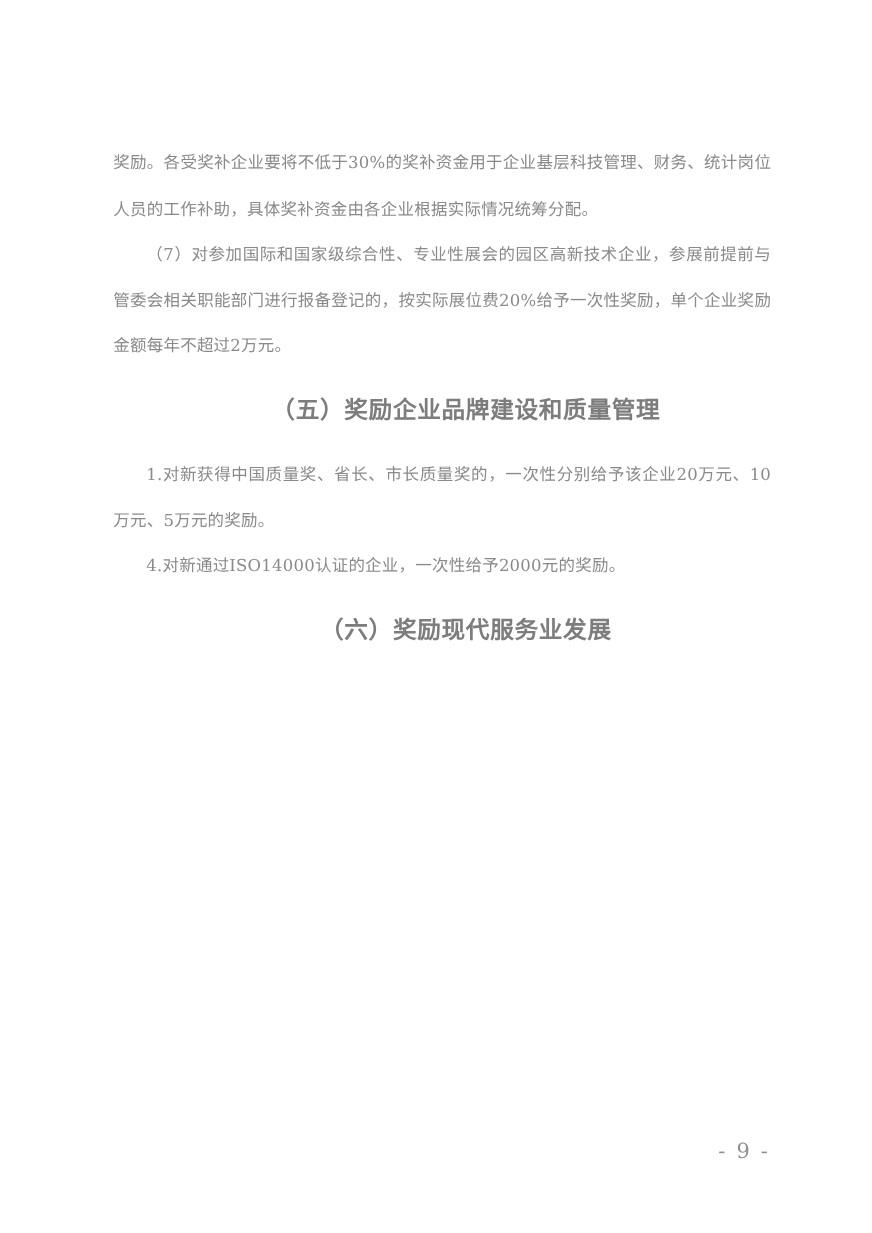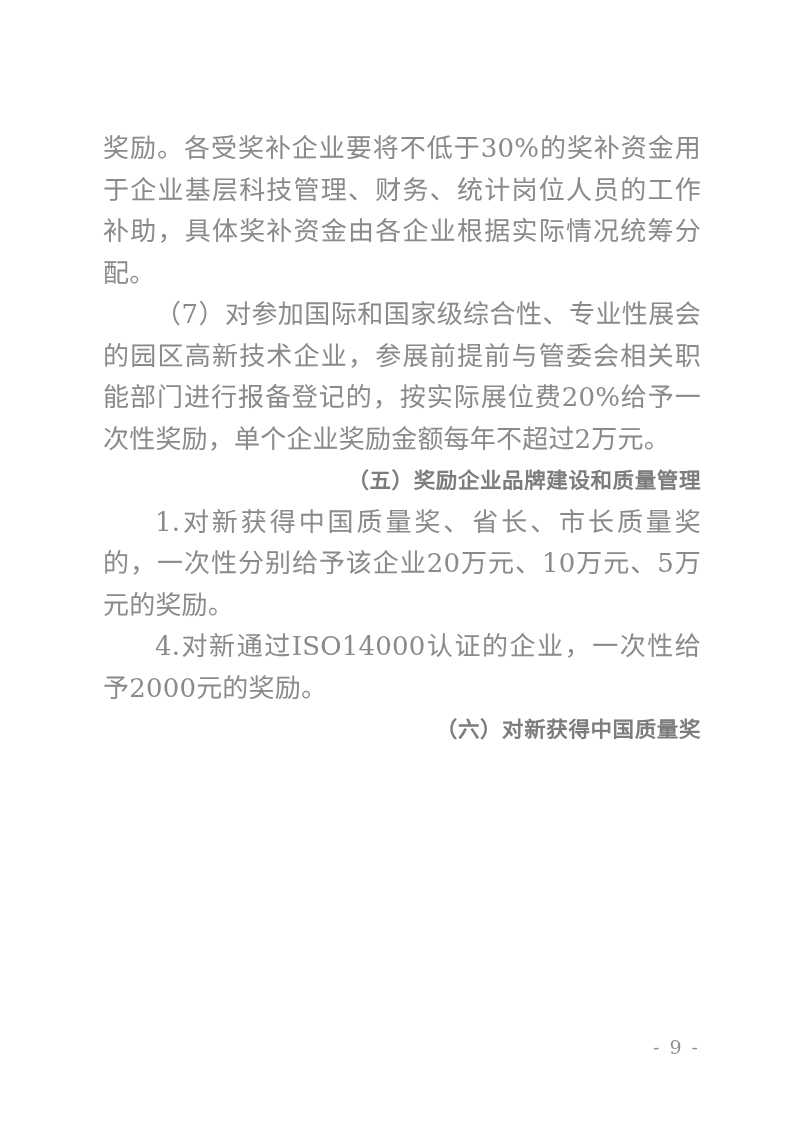--- a/index.html
+++ b/index.html
@@ -21,21 +21,21 @@
   .page-body {
     position: absolute;
     left: 103px;
     top: 128px;
     width: 598px;
   }
 
   
   .para {
     color: #8a8a8a;
-    font-size: 26px;
+    font-size: 15px;
     line-height: 41.5px;
     text-align: justify;
     text-justify: inter-character;
     text-align-last: left;
     letter-spacing: 0.2px;
     margin: 0;
     font-weight: 400;
     -webkit-font-smoothing: antialiased;
   }
 
@@ -48,22 +48,22 @@
   .para.flush {
     text-indent: 0;
   }
 
   
   .heading {
     color: #7d7d7d;
     font-size: 21.5px;
     line-height: 41.5px;
     text-indent: 2em;
-    text-align: right;
-    margin: 0;
+    text-align: center;
+    margin: 17px;
     font-weight: 700;
     letter-spacing: 0.6px;
   }
 
   .page-number {
     position: absolute;
     left: 0;
     right: 0;
     top: 1036px;
     text-align: center;
@@ -90,21 +90,21 @@
     <p class="para indent">（7）对参加国际和国家级综合性、专业性展会的园区高新技术企业，参展前提前与管委会相关职能部门进行报备登记的，按实际展位费20%给予一次性奖励，单个企业奖励金额每年不超过2万元。</p>
 
     <p class="heading">（五）奖励企业品牌建设和质量管理</p>
 
     <p class="para indent">1.对新获得中国质量奖、省长、市长质量奖的，一次性分别给予该企业20万元、10万元、5万元的奖励。</p>
 
 
 
     <p class="para indent">4.对新通过ISO14000认证的企业，一次性给予2000元的奖励。</p>
 
-    <p class="heading">（六）对新获得中国质量奖</p>
+    <p class="heading">（六）奖励现代服务业发展</p>
 
 
   </div>
 
   <div class="page-number">
     <span class="pn-inner">- 9 -</span>
   </div>
 
 </div>
 

